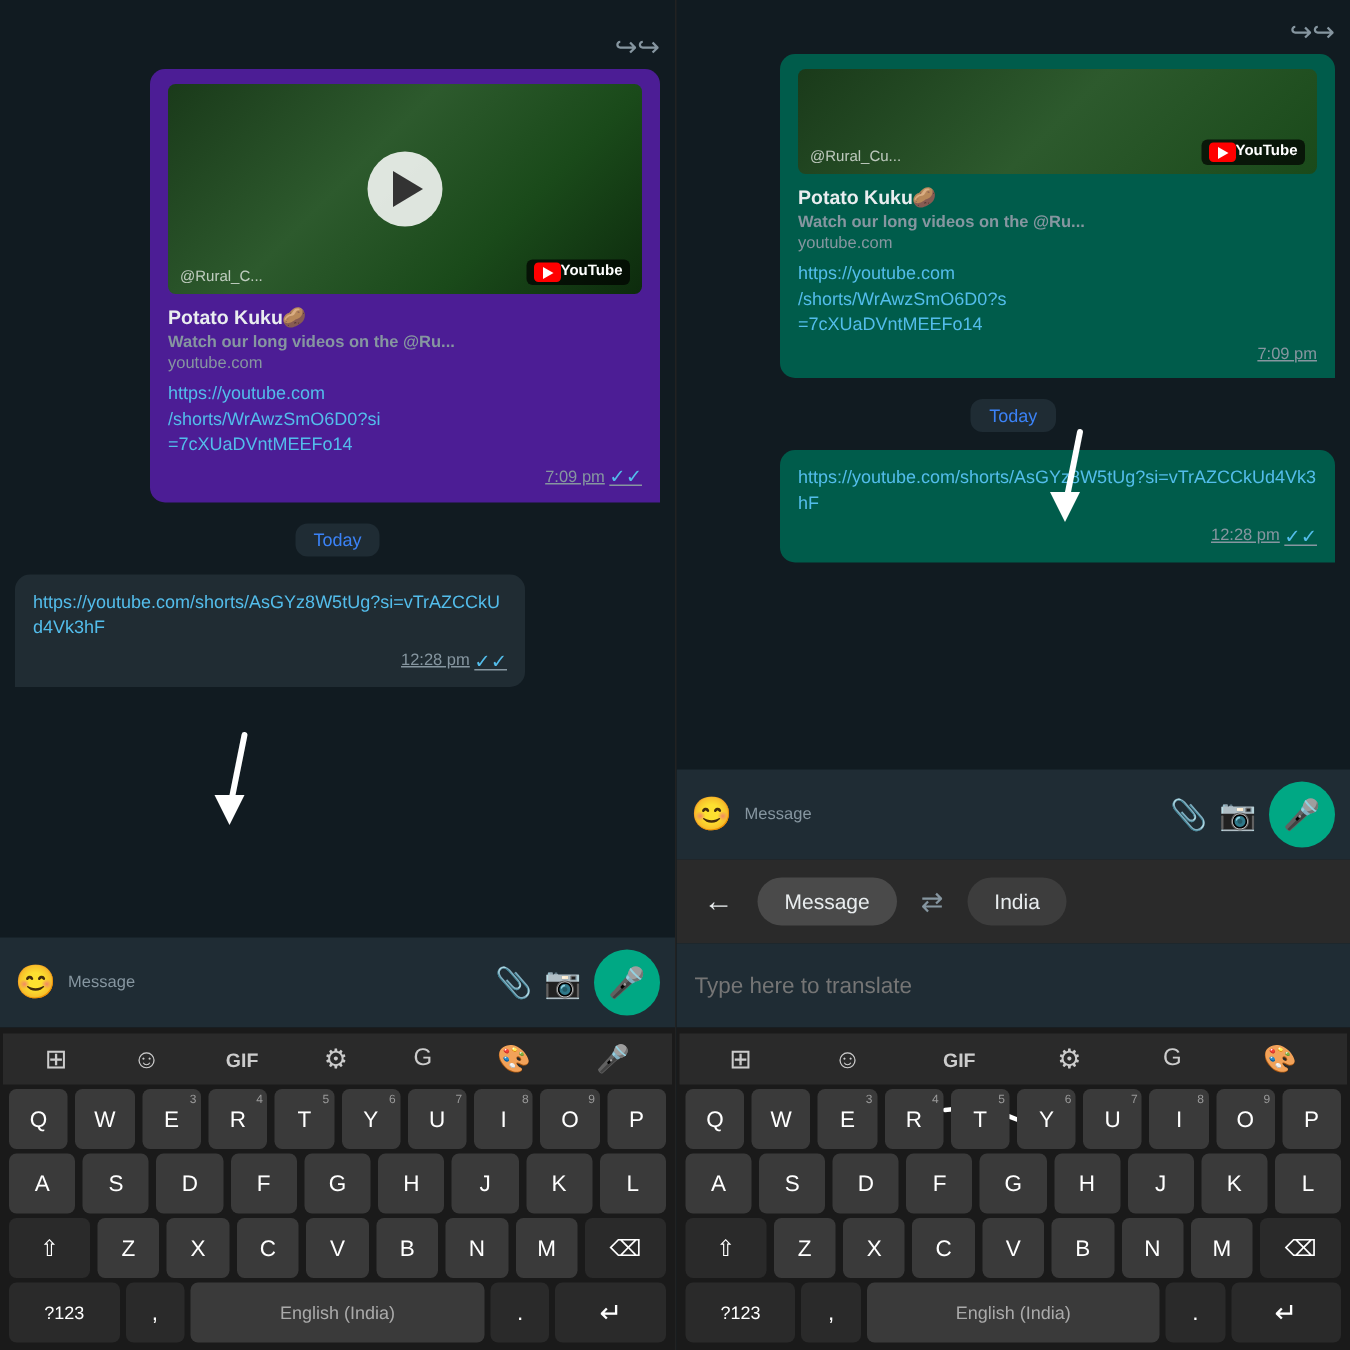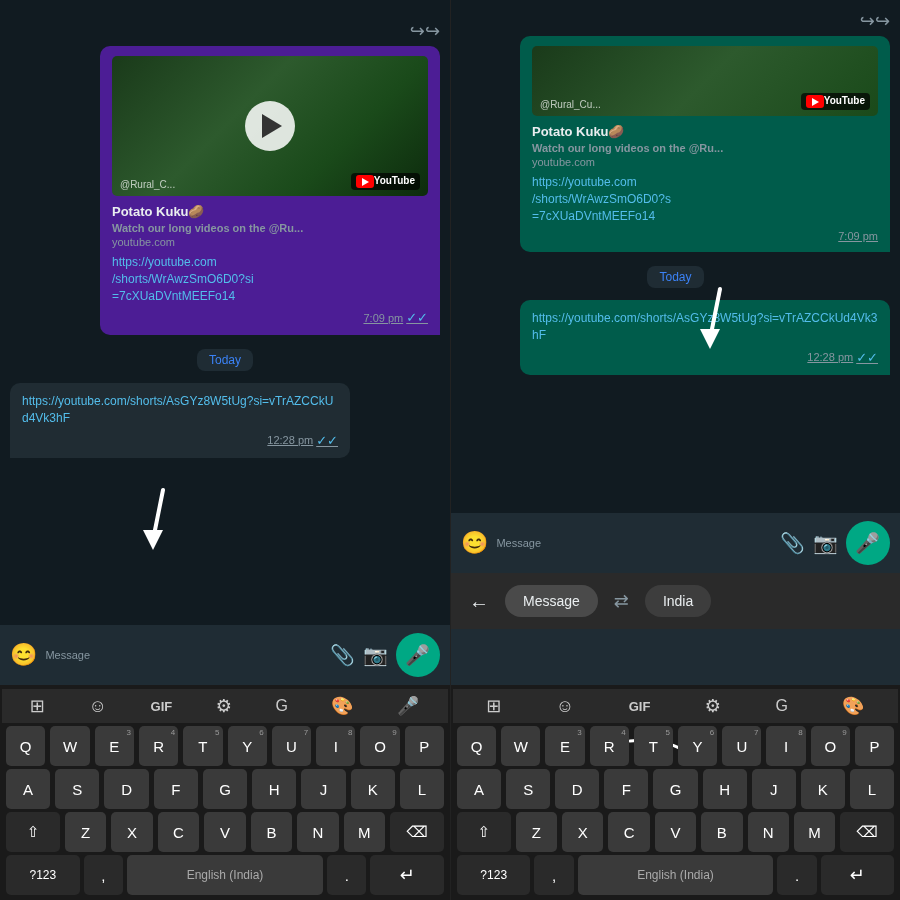--- a/index.html
+++ b/index.html
@@ -595,20 +595,21 @@
   </div>
 
   <div class="translate-bar">
     <div class="back-btn">←</div>
     <div class="lang-btn active">Message</div>
     <div class="swap-btn">⇄</div>
     <div class="lang-btn">India</div>
   </div>
 
   <div class="translate-input-bar">
+    <input class="translate-input" type="text" placeholder="Type here to translate" style="">
 
     <div style="position:absolute; bottom:125px; right:40%;">
       <svg width="100" height="40" viewBox="0 0 100 40">
         <path d="M10,10 Q50,5 80,30" stroke="white" stroke-width="3" fill="none" stroke-linecap="round"></path>
         <polygon points="70,20 85,35 90,20" fill="white"></polygon>
       </svg>
     </div>
   </div>
 
   <div class="keyboard">

